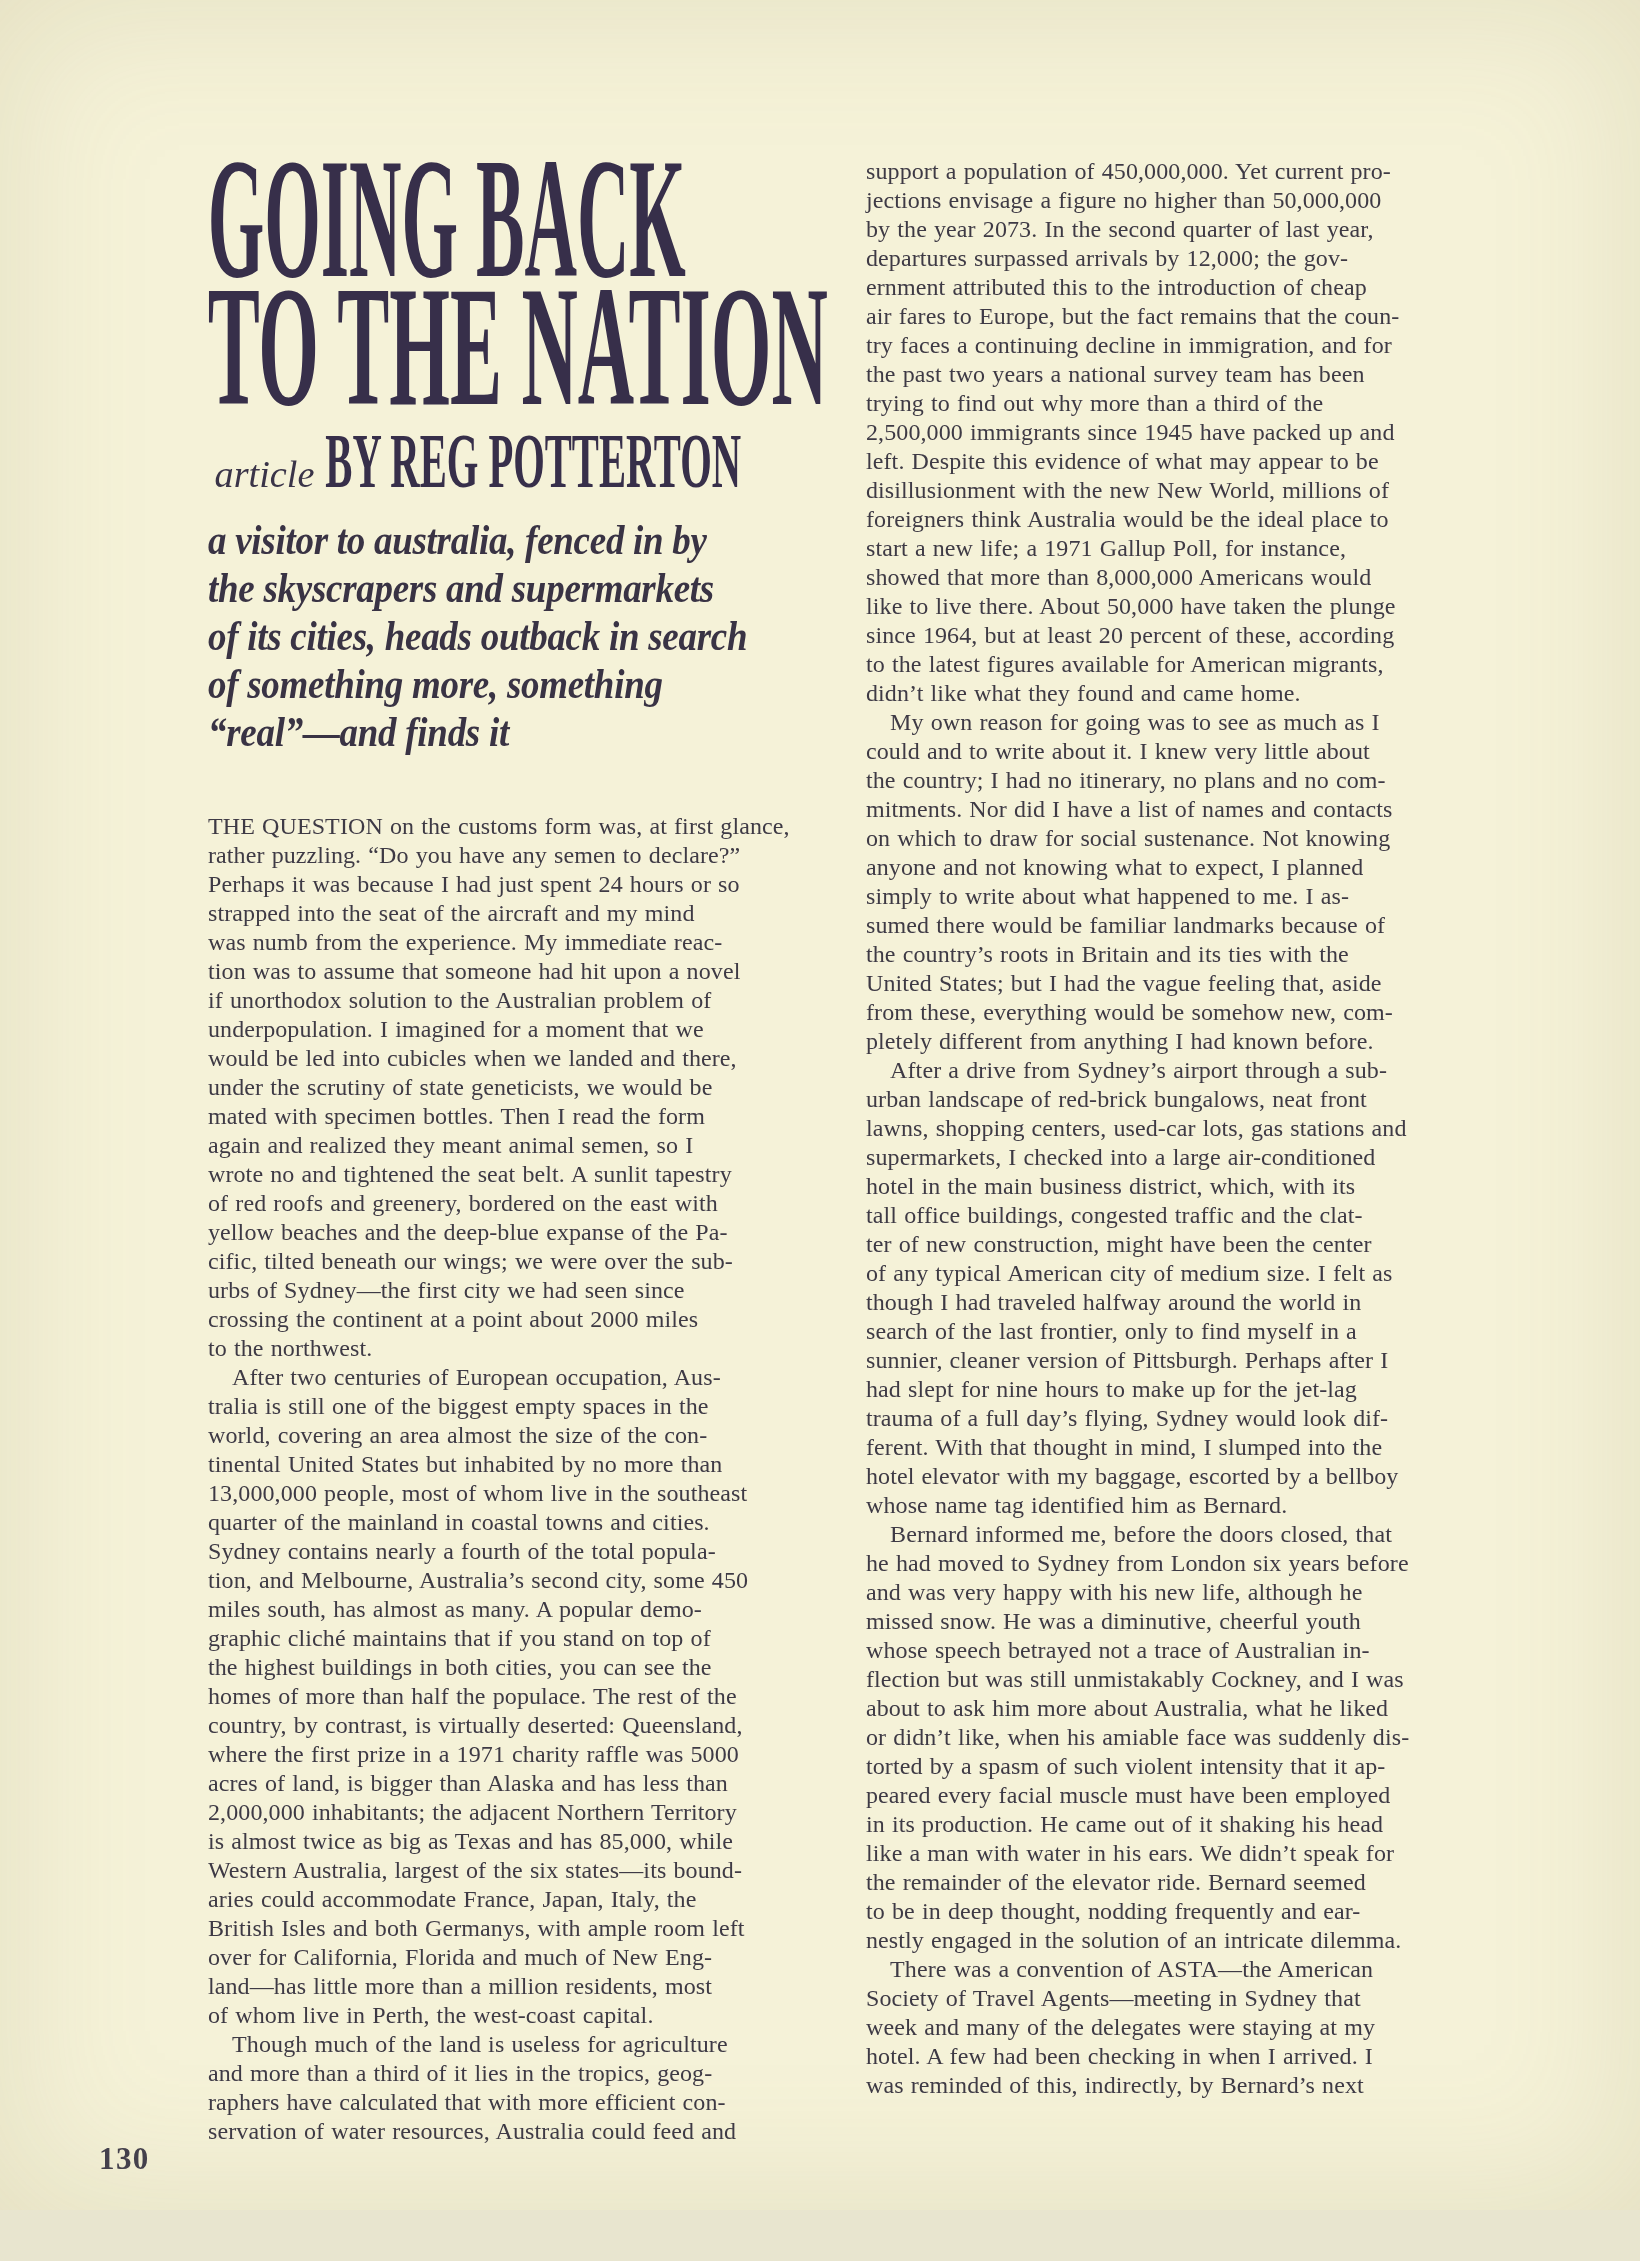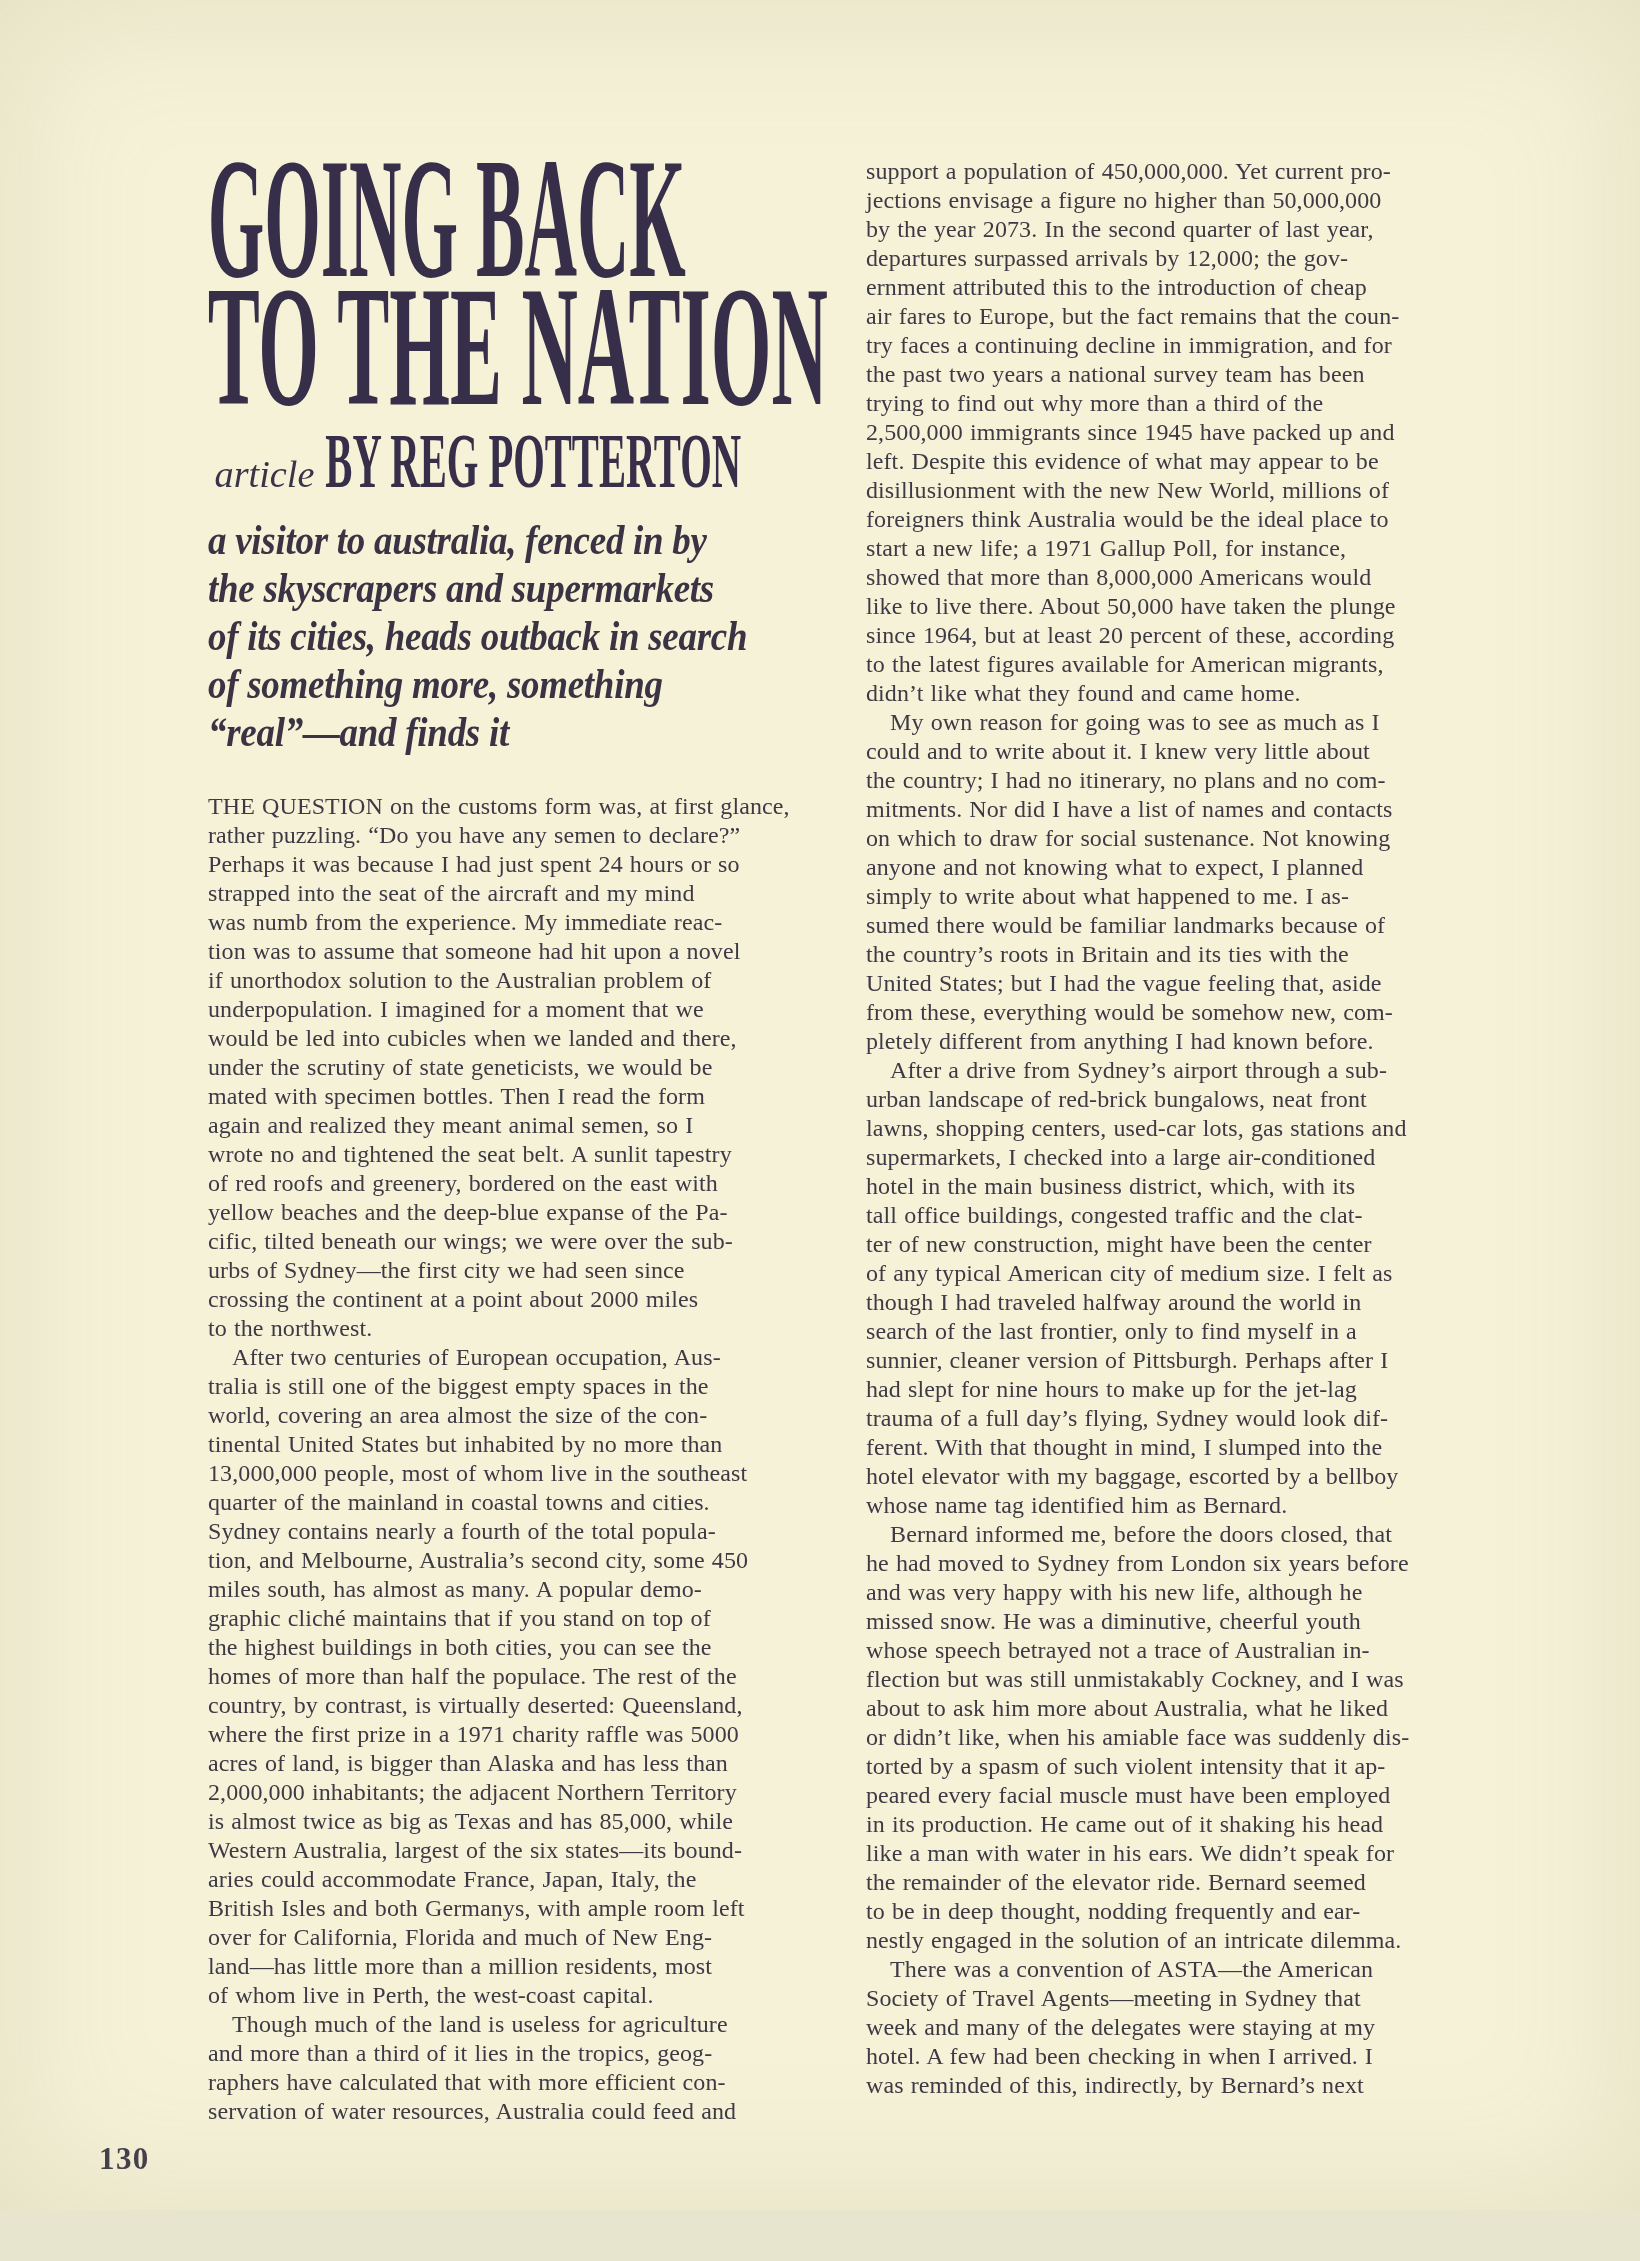--- a/index.html
+++ b/index.html
@@ -57,21 +57,21 @@
   }
   .col {
     position: absolute;
     white-space: pre;
     font-size: 24px;
     line-height: 29px;
     color: #3e3a45;
     word-spacing: 1px;
     letter-spacing: 0.1px;
   }
-  .col-left  { left: 208px;  top: 792px; width: 627px; }
+  .col-left  { left: 208px;  top: 812px; width: 627px; }
   .col-right { left: 866px; top: 157px;  width: 627px; }
   .page-number {
     position: absolute;
     left: 71px;
     top: 2141px;
     font-size: 31px;
     font-weight: bold;
     letter-spacing: 1.4px;
     color: #44404c;
     margin-left: 28px;

